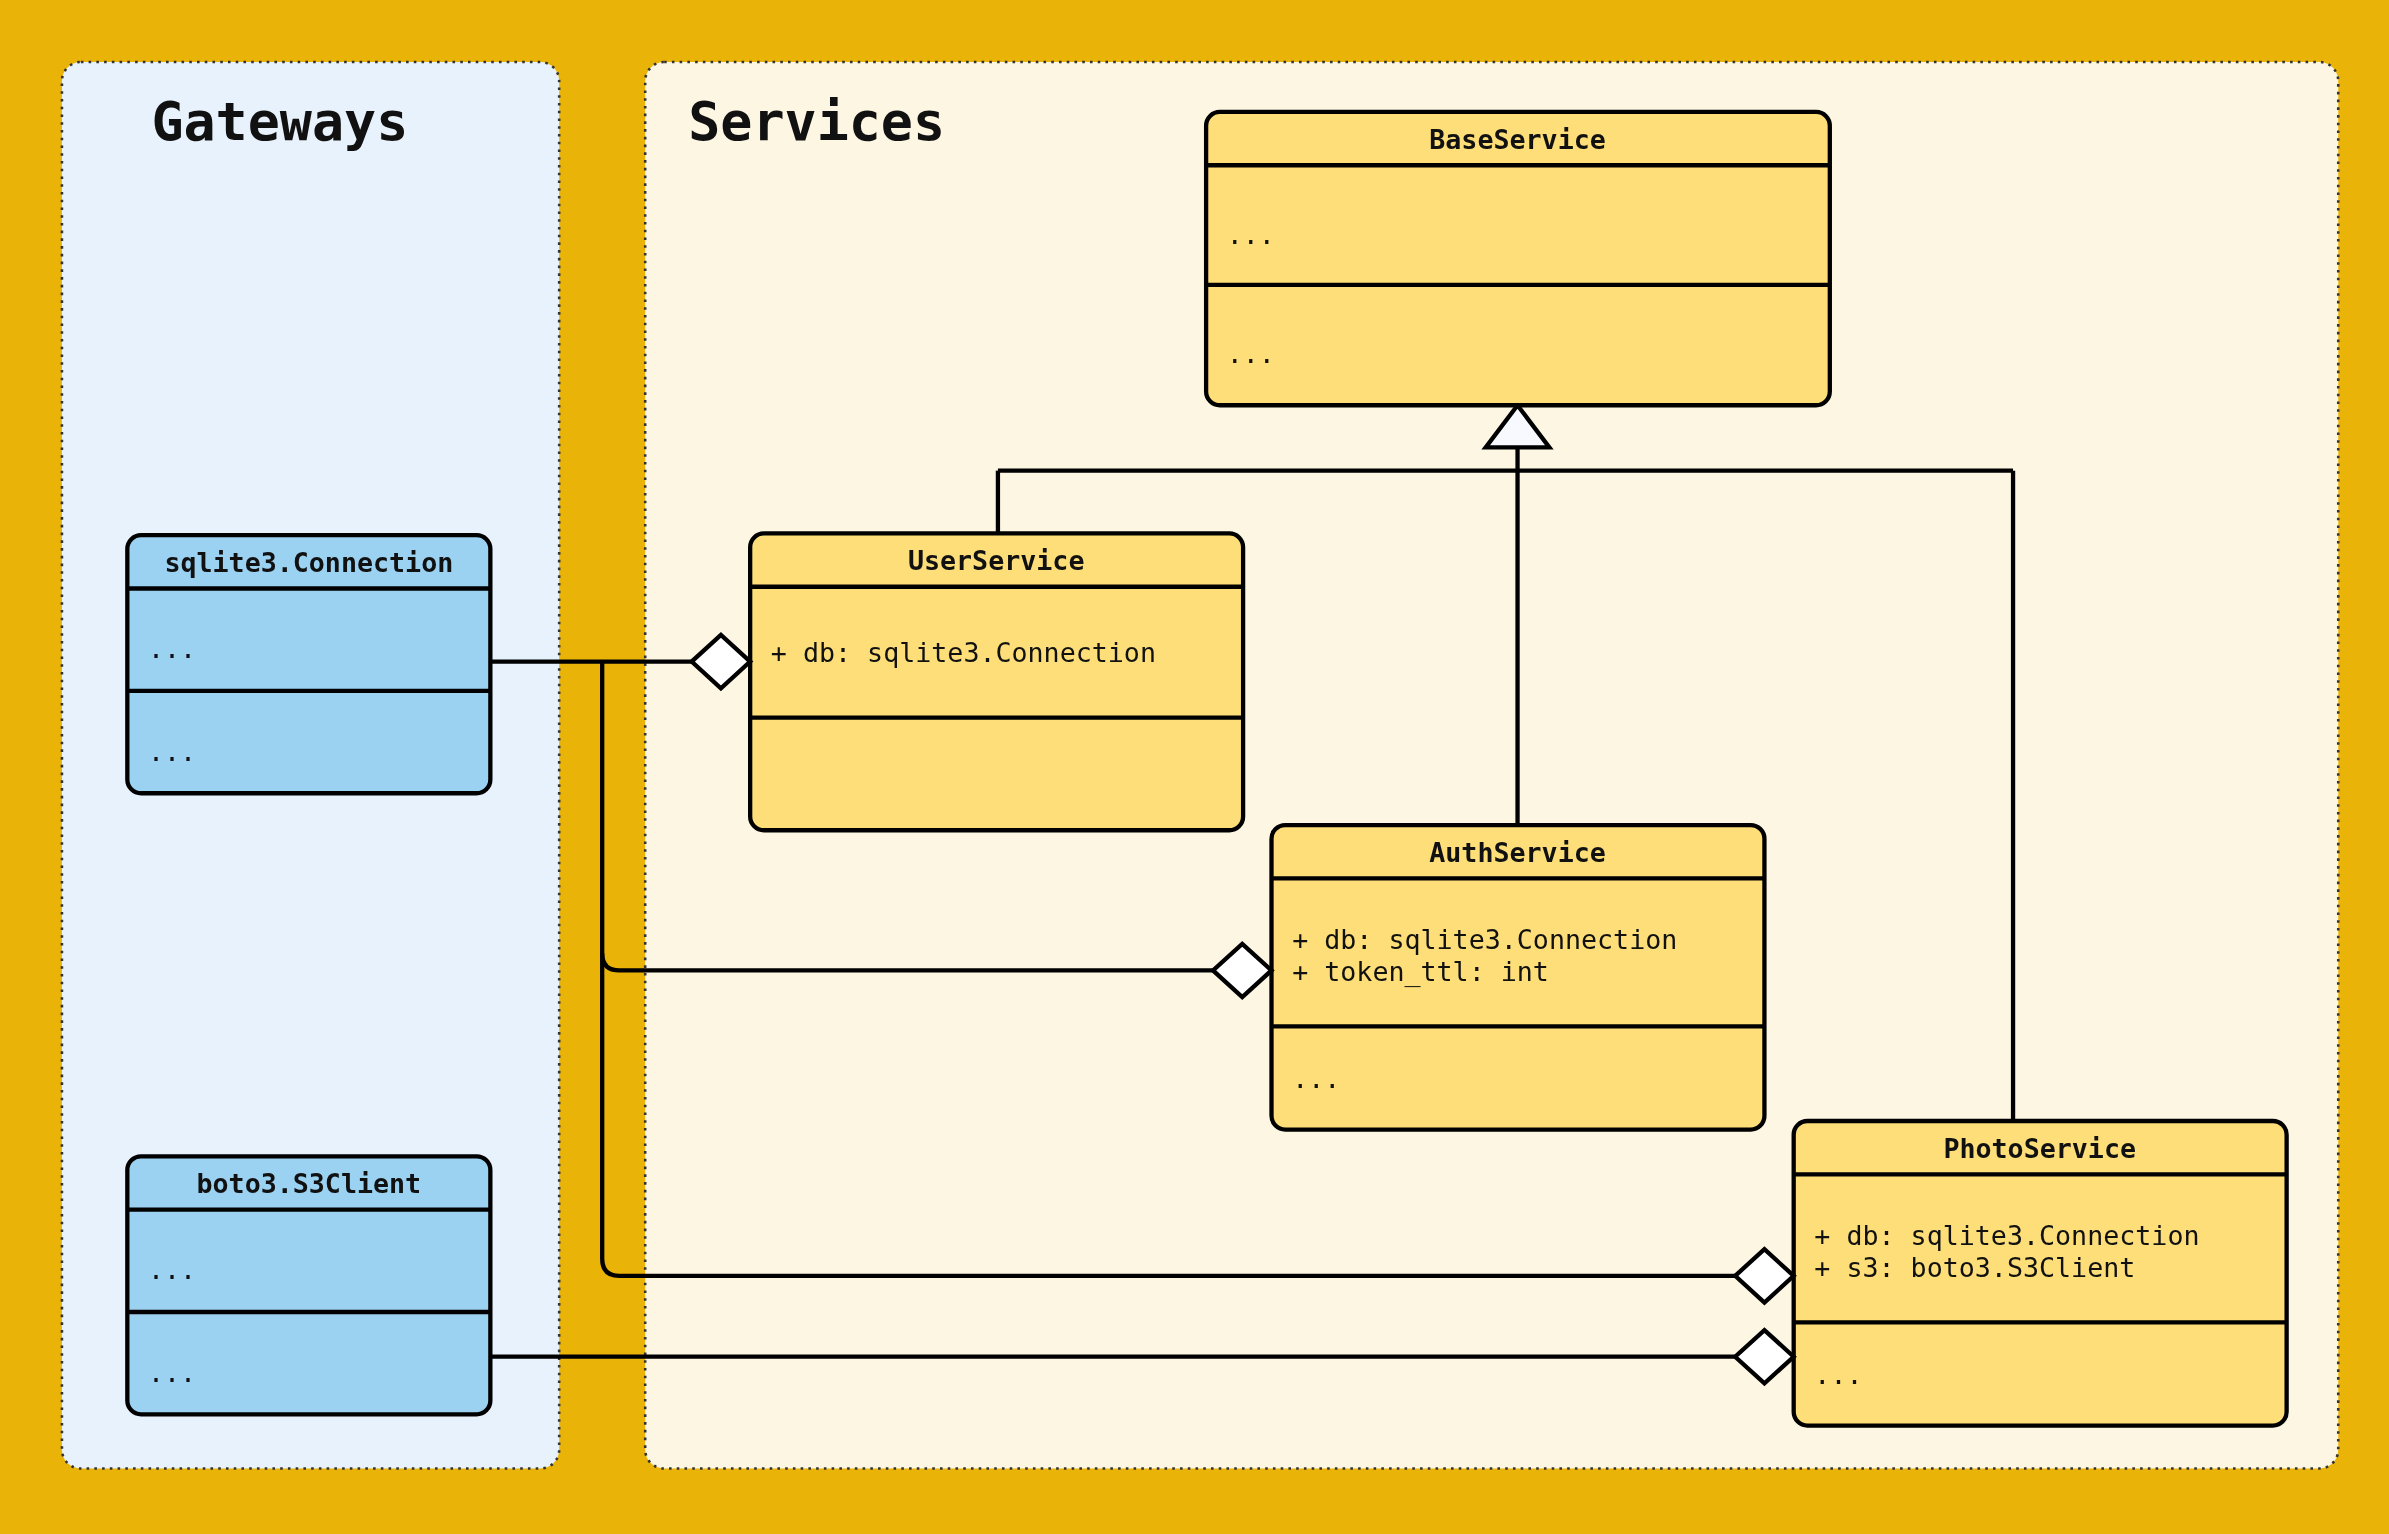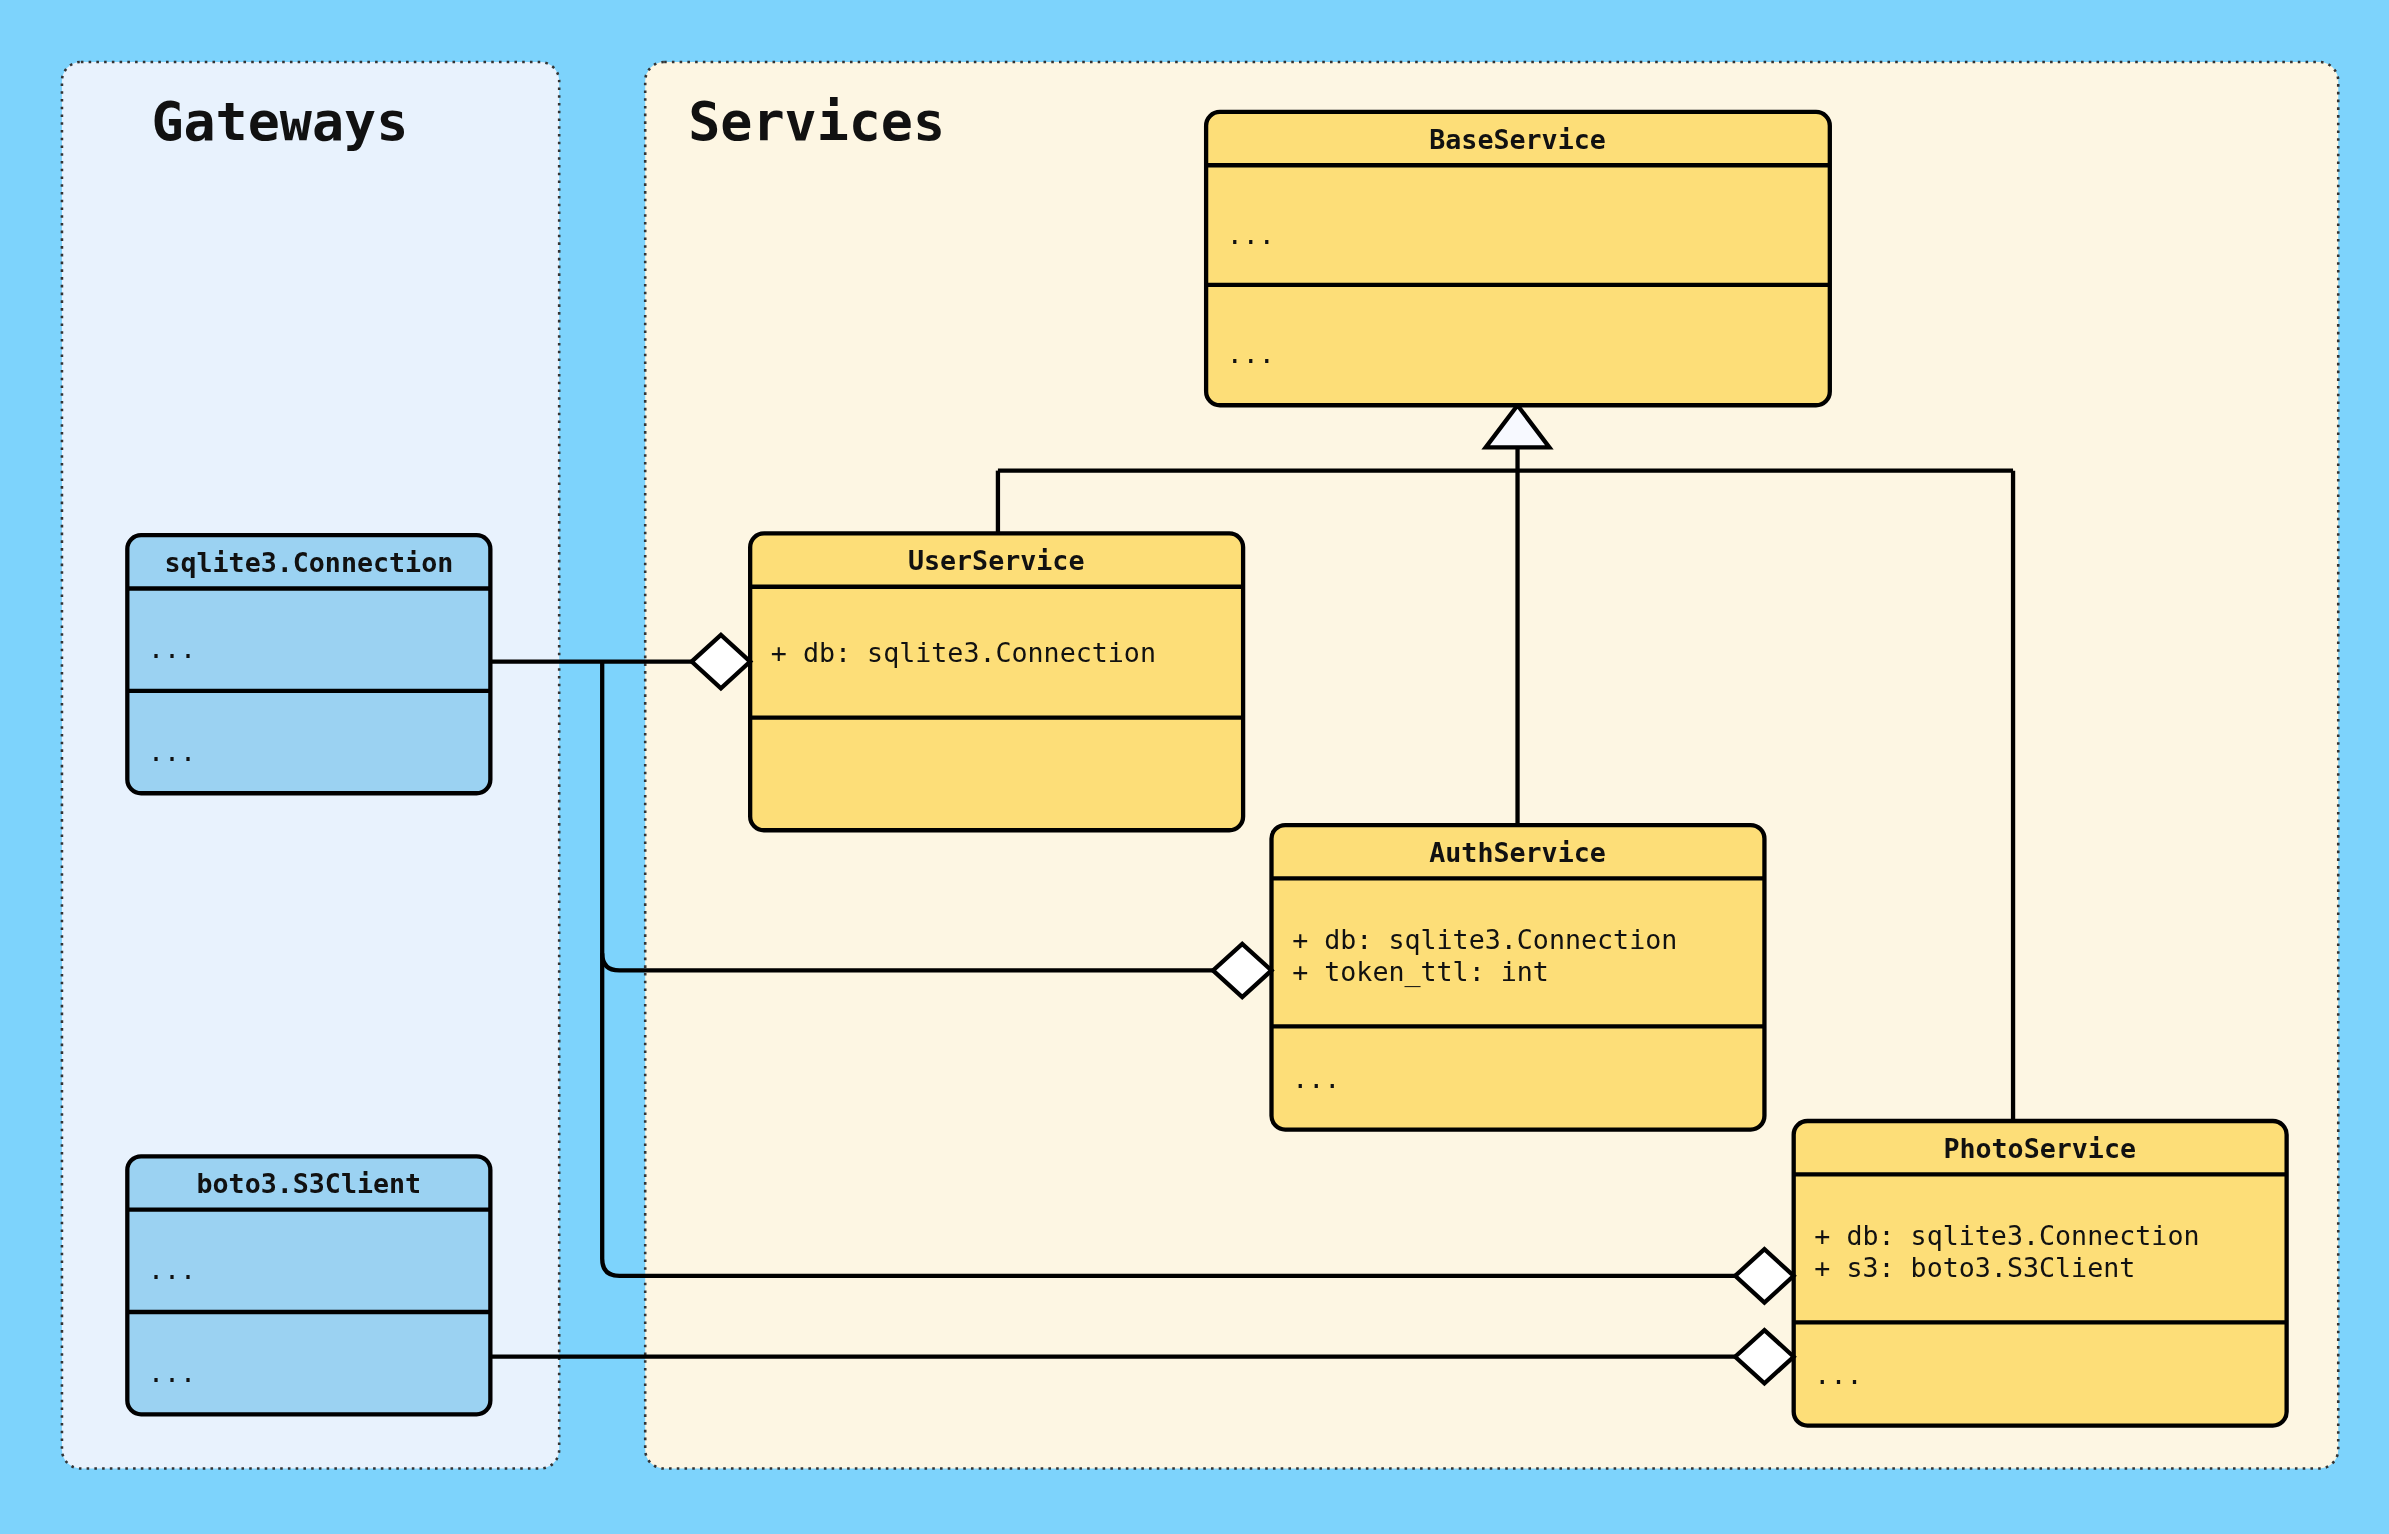--- a/index.html
+++ b/index.html
@@ -4,21 +4,21 @@
 <style>
   html, body {
     margin: 0;
     padding: 0;
     background: #ffffff;
   }
   #stage {
     position: relative;
     width: 2389px;
     height: 1534px;
-    background: #7dd3fc;
+    background: #eab308;
     font-family: "DejaVu Sans Mono", "Liberation Mono", monospace;
   }
   svg.diagram {
     display: block;
     width: 2389px;
     height: 1534px;
   }
   .pkg-label {
     font-family: "DejaVu Sans Mono", "Liberation Mono", monospace;
     font-size: 62px;

